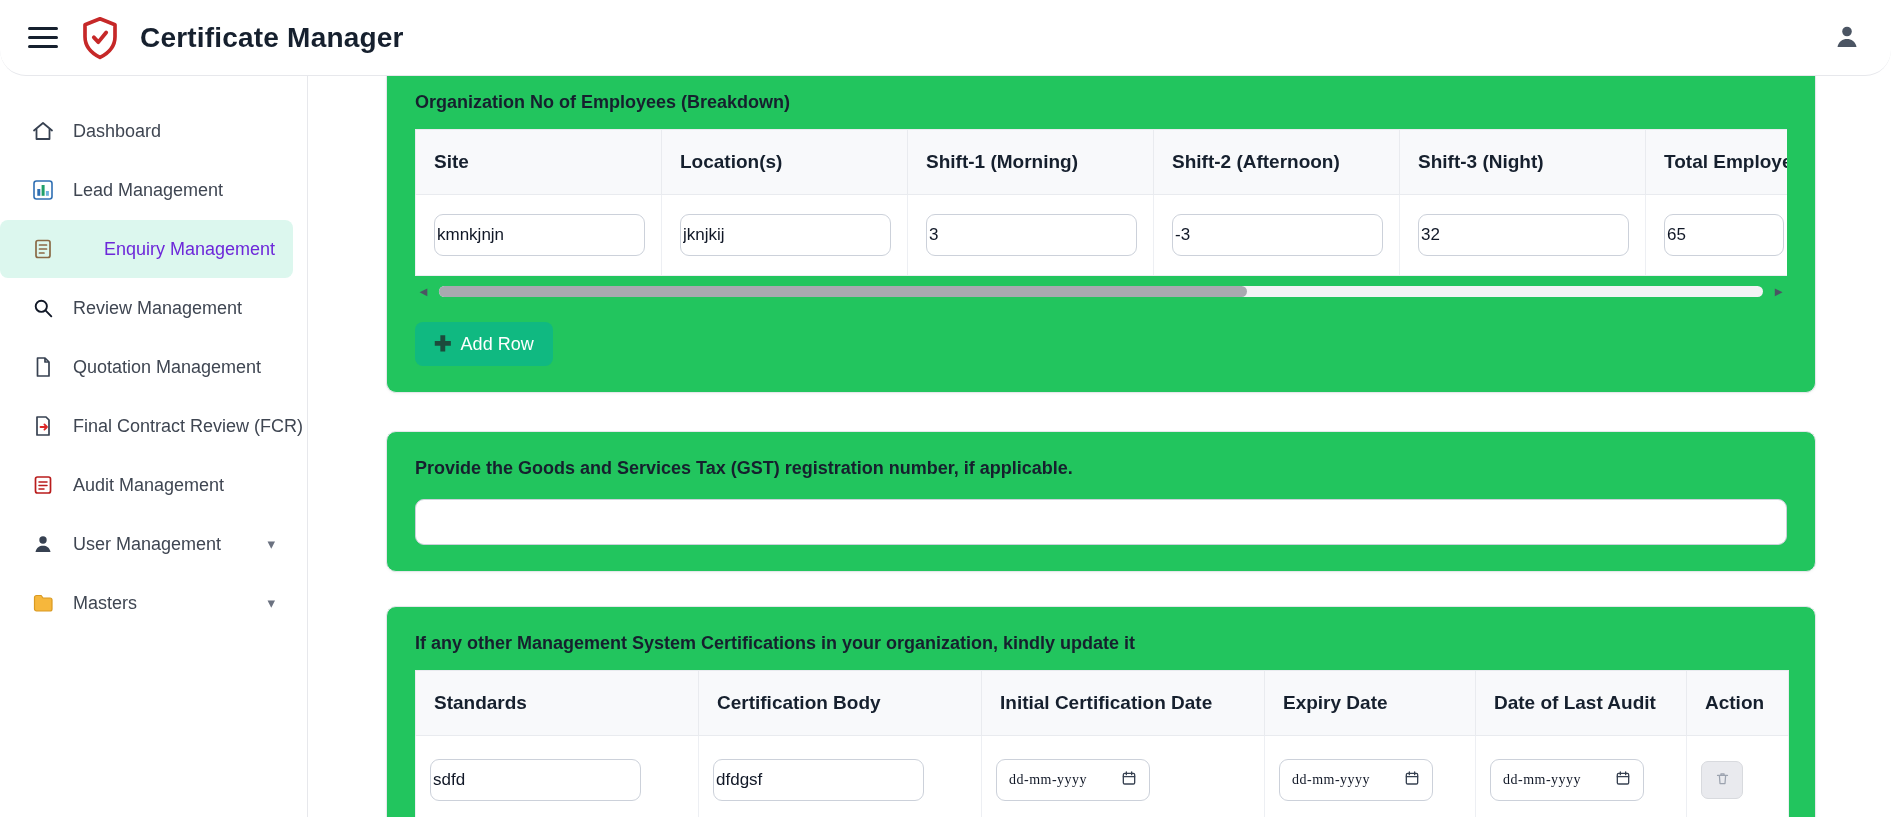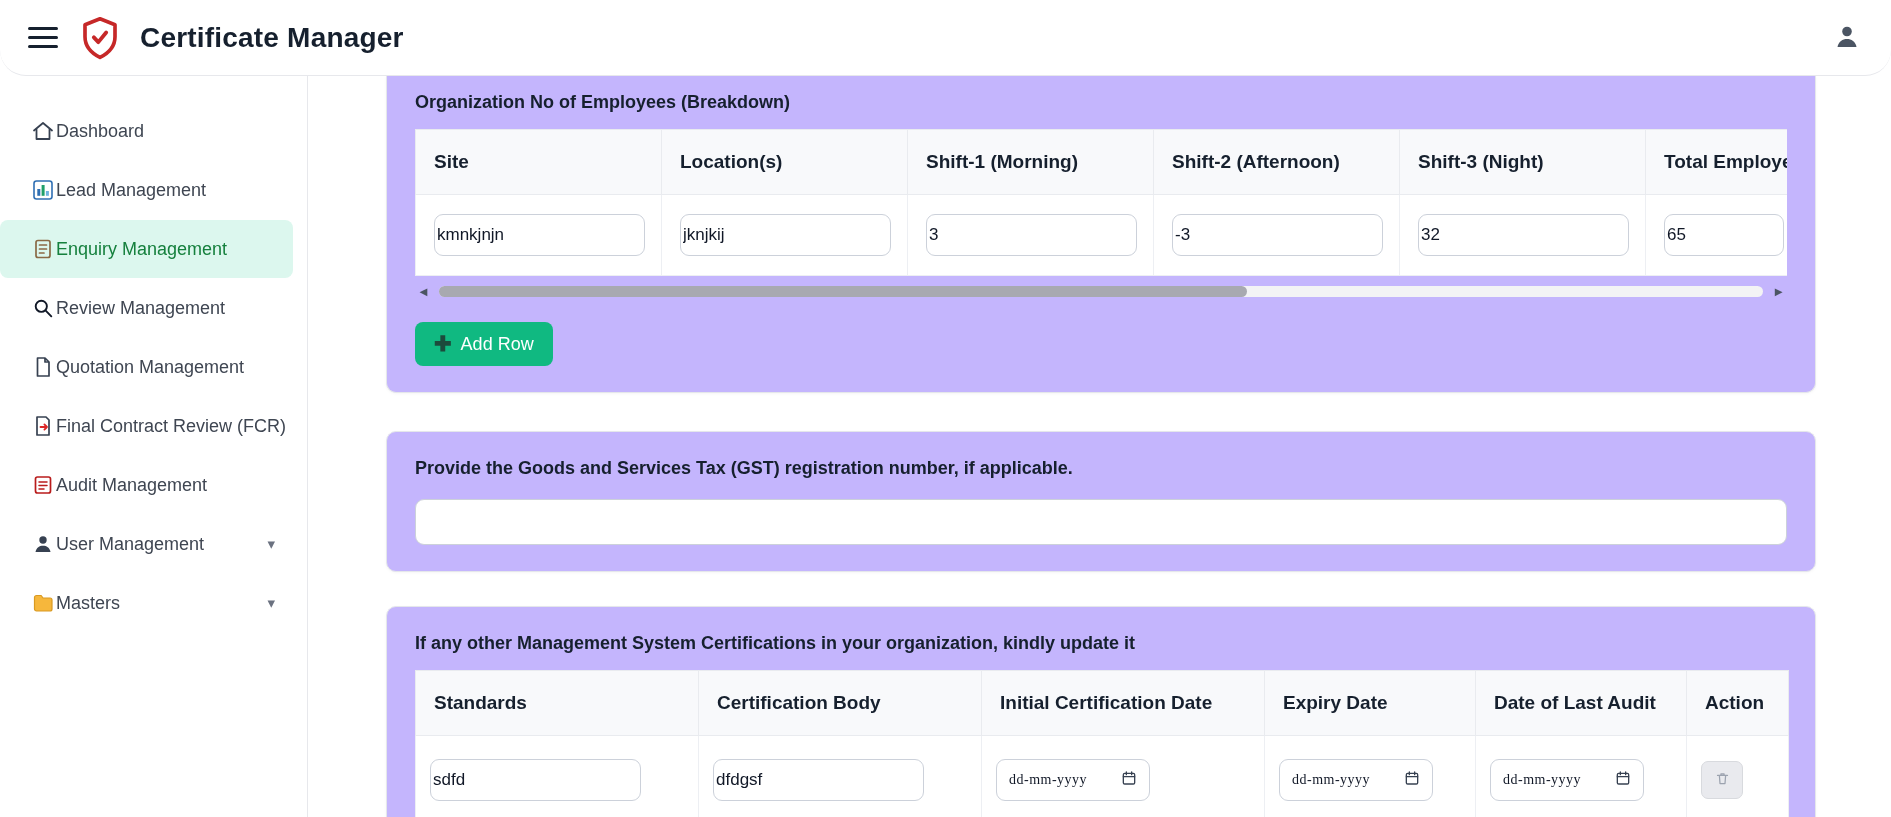--- a/index.html
+++ b/index.html
@@ -14,31 +14,31 @@
   .hamburger span { display:block; width:30px; height:3px; background:#16202e; border-radius:2px; }
   .logo { display:flex; align-items:center; }
   .app-title { font-size:28px; font-weight:600; color:#16202e; letter-spacing:.2px; }
   .spacer { flex:1; }
   .user-btn { background:none; border:none; cursor:pointer; display:flex; align-items:center; }
 
   
   .body-row { display:flex; height:741px; }
   .sidebar { width:308px; flex-shrink:0; border-right:1px solid #e7e8ec;
     padding-top:26px; background:#fff; }
-  .nav-item { display:flex; align-items:center; height:58px;
+  .nav-item { display:flex; align-items:center; gap:17px; height:58px;
     padding:0 18px 0 30px; font-size:18px; color:#3f4652; cursor:pointer;
     margin:0 14px 1px 0; border-radius:8px; white-space:nowrap; }
-  .nav-item.active { background:#dcf7ee; color:#15803d; }
+  .nav-item.active { background:#dcf7ee; color:#6d28d9;justify-content:space-between; }
   .nav-icon { width:26px; height:26px; display:flex; align-items:center; justify-content:center; flex-shrink:0; }
   .caret { margin-left:auto; color:#6b7280; font-size:15px; }
 
   .main { flex:1; padding:0 0 0 78px; overflow:hidden; }
 
   
-  .card { width:1430px; background:#c4b5fd; border:1px solid #e5e7eb; border-radius:10px;
+  .card { width:1430px; background:#22c55e; border:1px solid #e5e7eb; border-radius:10px;
     padding:26px 28px; margin-bottom:34px; box-shadow:0 1px 3px rgba(0,0,0,.04); }
   .card-cut { border-top:none; border-top-left-radius:0; border-top-right-radius:0;
     padding-top:16px; margin-bottom:38px; }
   .card-title { font-size:18px; font-weight:600; color:#16202e; margin-bottom:16px; }
 
   
   .table-scroll { width:100%; overflow:hidden; }
   .grid-table { border-collapse:collapse; table-layout:fixed; }
   .grid-table th { background:#f8f9fb; text-align:left; font-size:19px; font-weight:700;
     color:#16202e; padding:21px 18px; border:1px solid #e9ebef; white-space:nowrap; overflow:hidden; }

